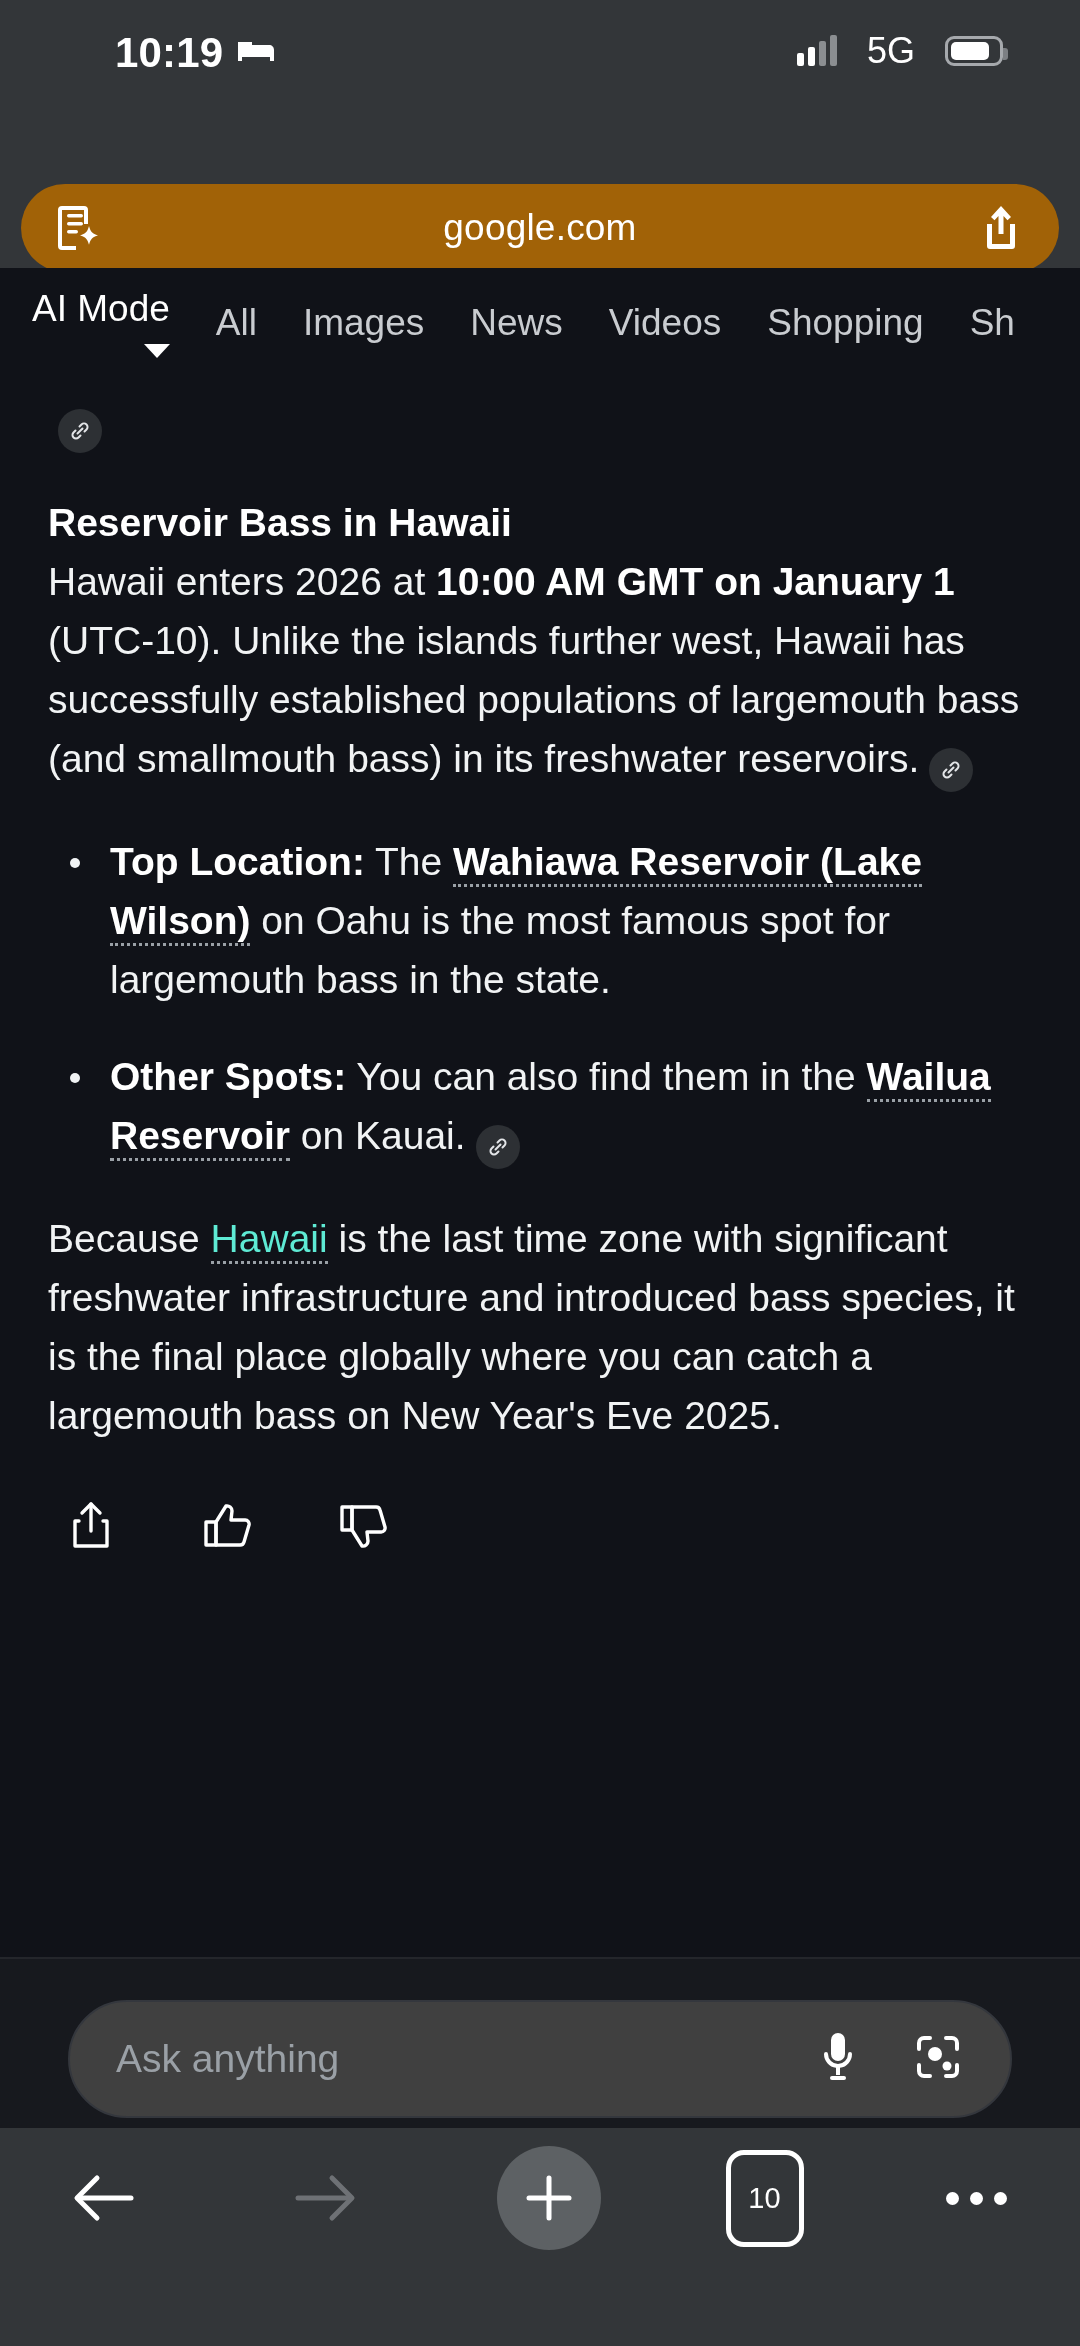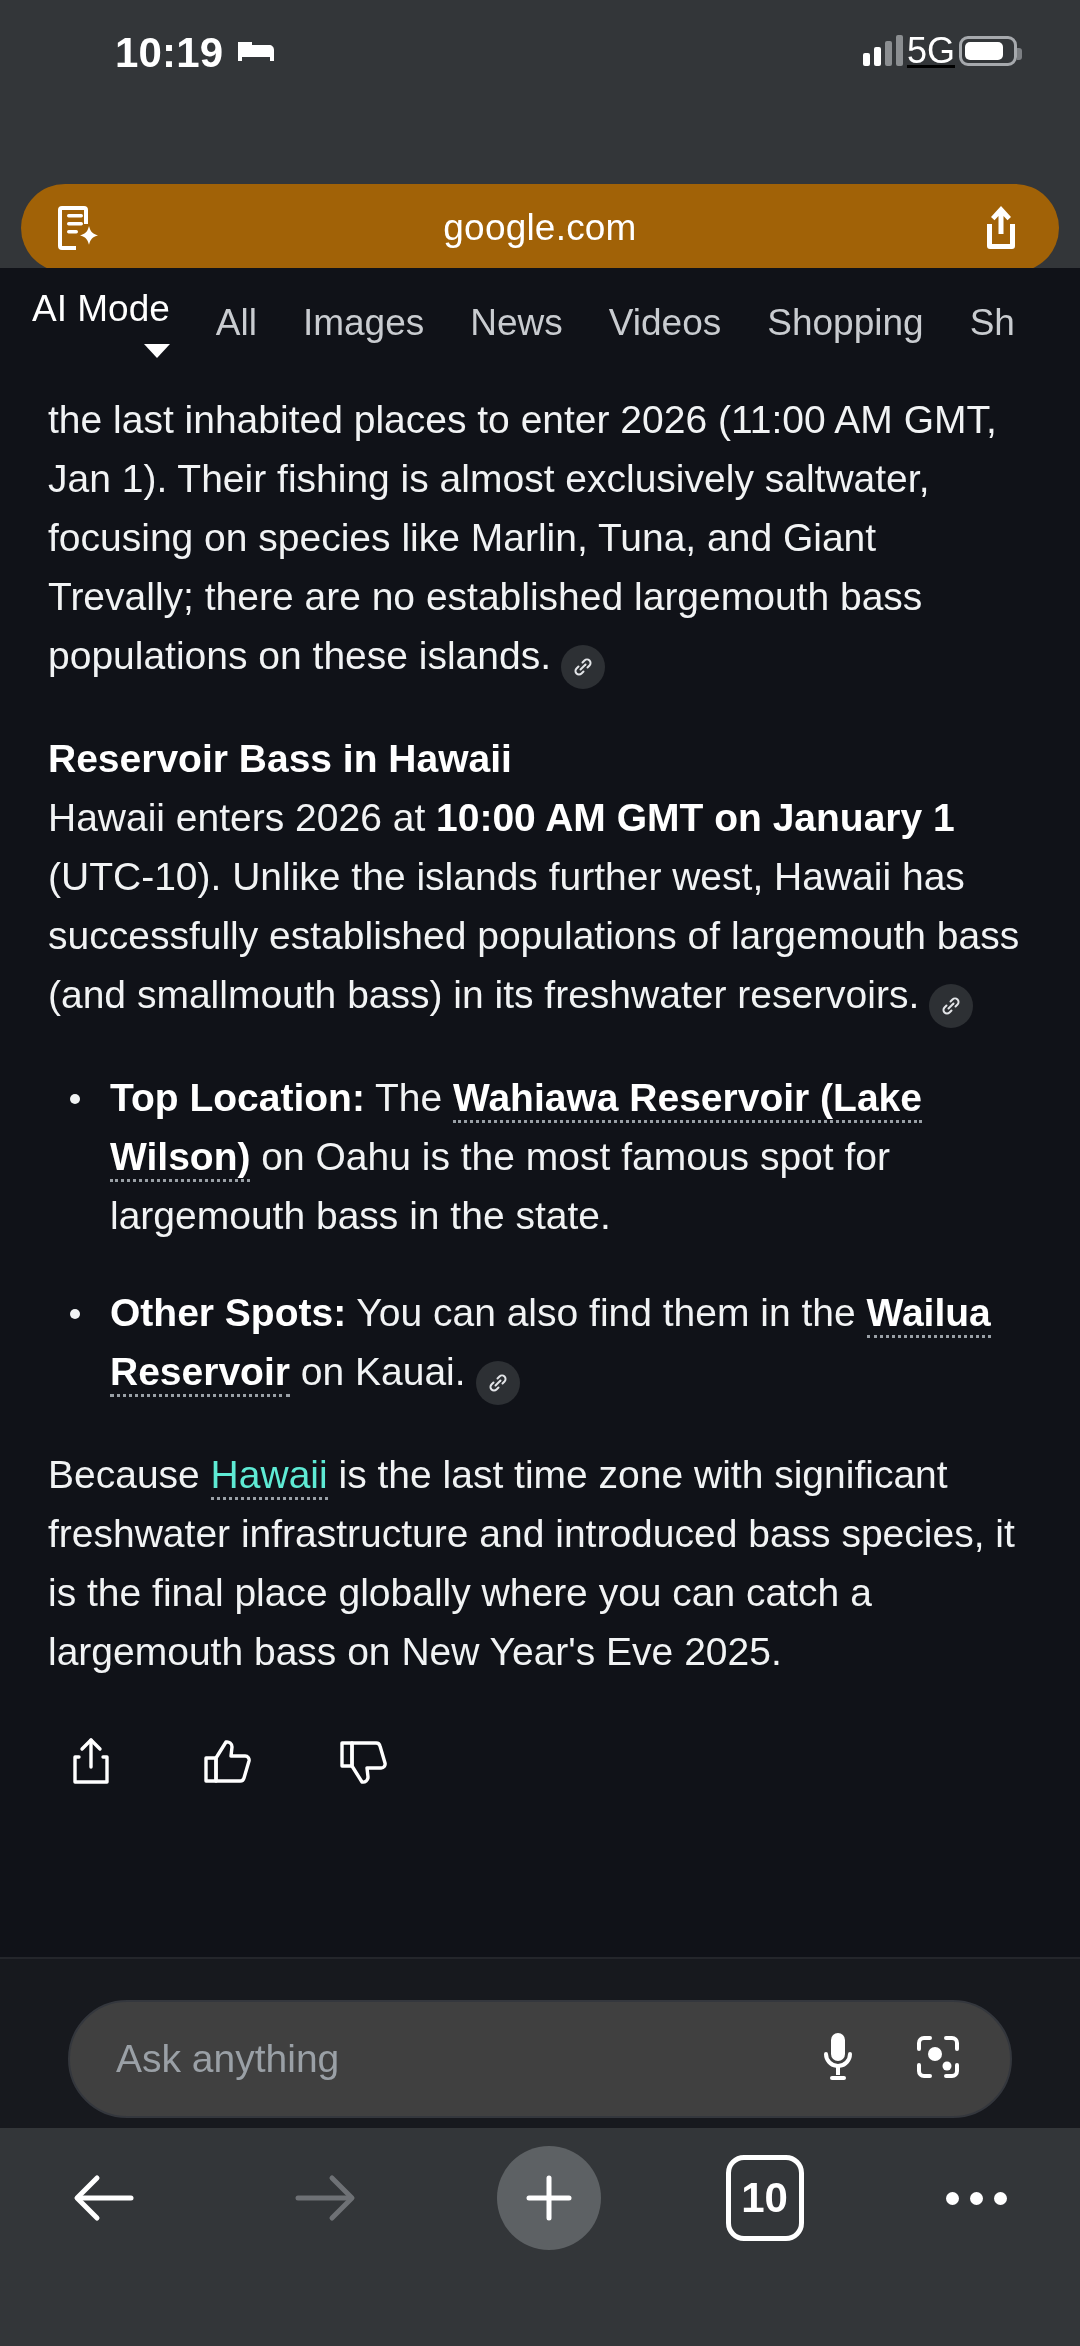--- a/index.html
+++ b/index.html
@@ -23,22 +23,22 @@
   .status-time-wrap{
     position:absolute; left:115px; top:32px;
     display:flex; align-items:center; gap:13px;
   }
   .status-time{
     color:#ffffff; font-size:42px; font-weight:600; letter-spacing:0.2px;
     line-height:1;
   }
   .bed-icon{ display:block; }
   .status-right{
-    position:absolute; right:63px; top:33px;
-    display:flex; align-items:center; gap:4px;text-decoration:underline;
+    position:absolute; right:77px; top:33px;
+    display:flex; align-items:center; gap:30px;
   }
   .signal-bars{ display:flex; align-items:flex-end; gap:4px; height:30px; }
   .signal-bars i{ display:block; width:7px; border-radius:2px; background:#ffffff; }
   .signal-bars i:nth-child(1){ height:13px; }
   .signal-bars i:nth-child(2){ height:19px; }
   .signal-bars i:nth-child(3){ height:25px; background:#8b8e91; }
   .signal-bars i:nth-child(4){ height:31px; background:#8b8e91; }
   .net-label{ color:#ffffff; font-size:36px; font-weight:500; line-height:1; }
   .battery{
     position:relative; width:58px; height:30px; border-radius:9px;
@@ -149,23 +149,23 @@
     position:absolute; left:0; top:0; width:1080px; height:140px;
     display:flex; align-items:center; justify-content:space-between;
     padding:0 56px;
   }
   .nav-btn{ display:flex; align-items:center; justify-content:center; width:96px; height:96px; }
   .newtab-btn{
     width:104px; height:104px; border-radius:50%;
     background:#5d6164; display:flex; align-items:center; justify-content:center;
   }
   .tabcount{
-    width:78px; height:86px; border:5px solid #ffffff; border-radius:18px;
+    width:78px; height:97px; border:5px solid #ffffff; border-radius:18px;
     display:flex; align-items:center; justify-content:center;
-    color:#ffffff; font-size:42px; font-weight:700;
+    color:#ffffff; font-size:29px; font-weight:400;
   }
   .dots{ display:flex; align-items:center; gap:11px; }
   .dots i{ display:block; width:13px; height:13px; border-radius:50%; background:#ffffff; }
 </style>
 </head>
 <body>
 
 <div id="screen">
 
   <div class="browser-chrome">
@@ -236,21 +236,21 @@
       <span>Shopping</span>
     </div>
     <div class="tab">
       <span>Sh</span>
     </div>
   </div>
 
   <div class="content">
 
     <p class="para first">
-      <span>the last inhabited places to enter 2026 (11:00 AM GMT, Jan 1). Their fishing is almost exclusively saltwater, focusing on species like Marlin, Tuna, and Giant Trevally; there are no established largemouth bass populations on these islands.</span><span class="link-chip">
+      <span class="link-chip">
         <svg width="24" height="24" viewBox="0 0 24 24" fill="none" stroke="#e3e5e8" stroke-width="2" stroke-linecap="round">
           <path d="M9.5 14.5 l5 -5"></path>
           <path d="M11.5 7.5 l2 -2 a3.5 3.5 0 0 1 5 5 l-2 2"></path>
           <path d="M12.5 16.5 l-2 2 a3.5 3.5 0 0 1 -5 -5 l2 -2"></path>
         </svg>
       </span>
     </p>
 
     <p class="para">
       <span class="sec-head">Reservoir Bass in Hawaii</span><br>

